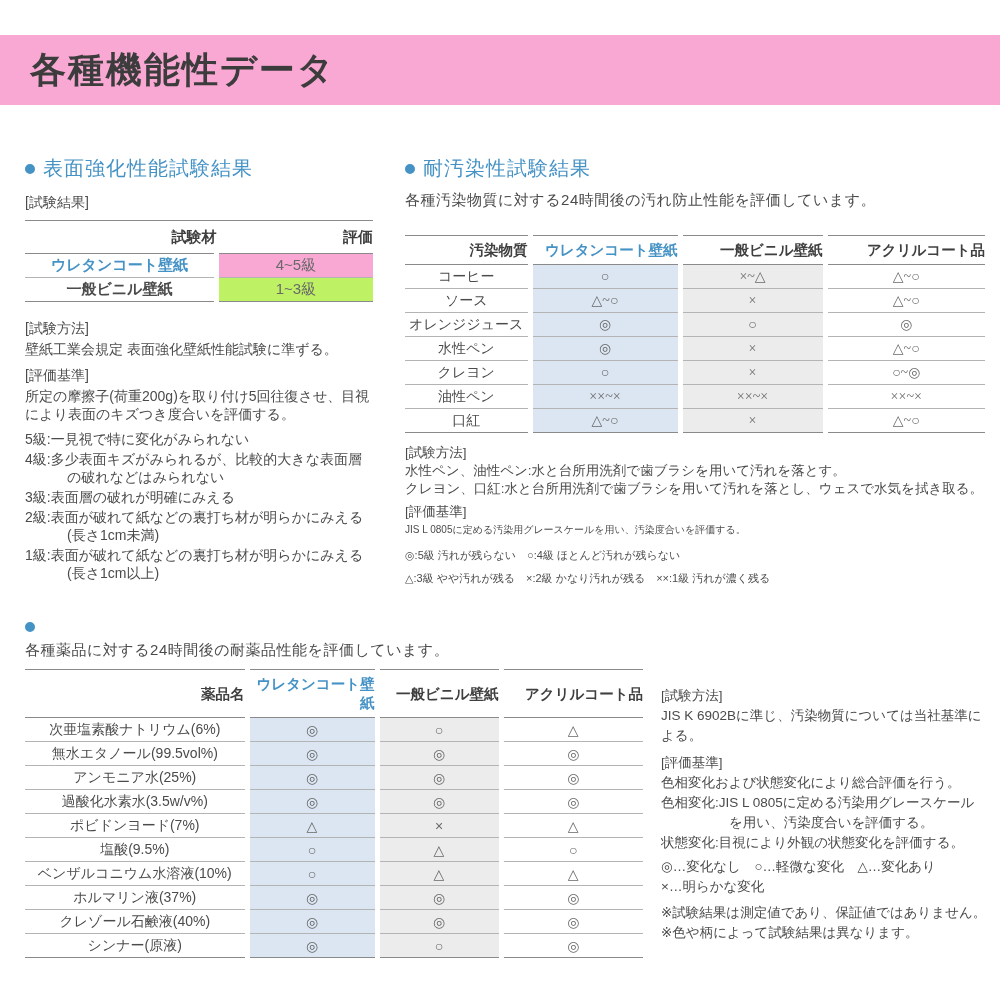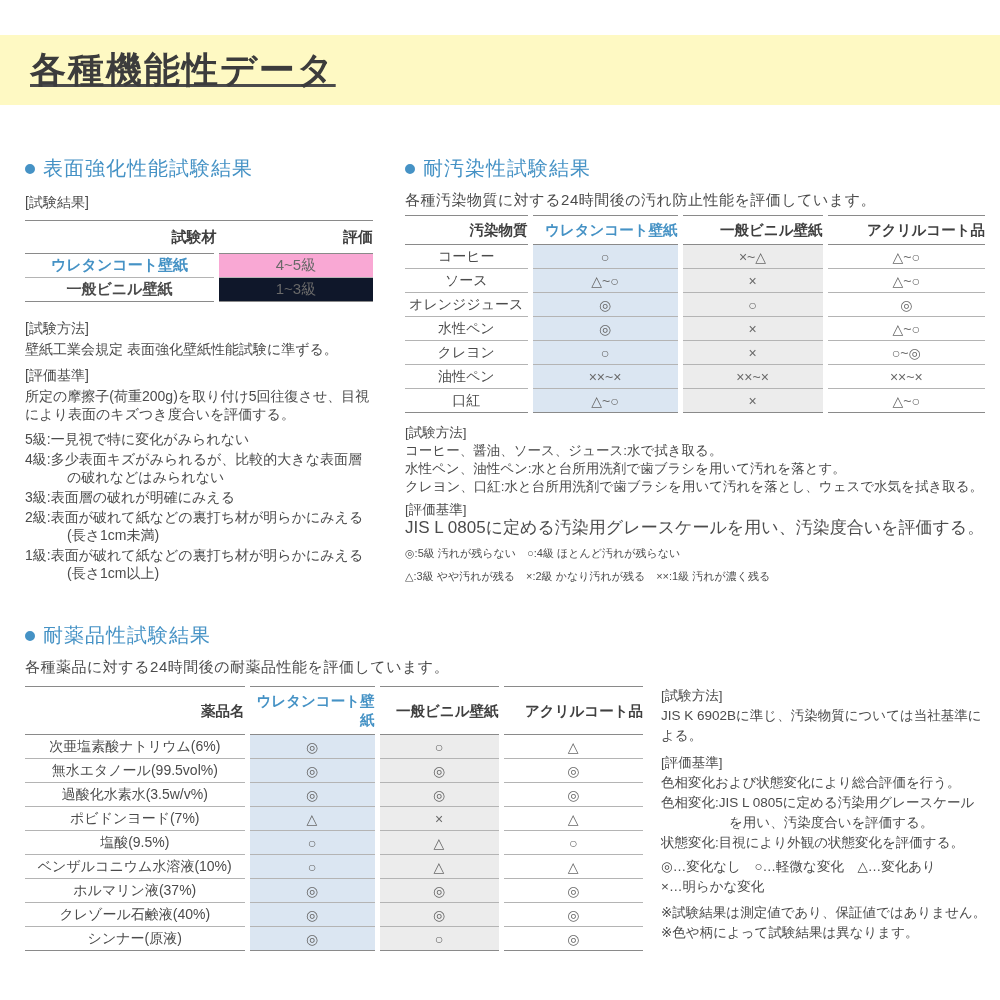--- a/index.html
+++ b/index.html
@@ -2,21 +2,21 @@
 <html><head>
 <meta charset="utf-8">
 <style>
   * { margin:0; padding:0; box-sizing:border-box; }
   html,body { width:1000px; height:1000px; background:#ffffff;
     font-family:"Liberation Sans","DejaVu Sans",sans-serif; color:#4b4b4b; }
   body { position:relative; overflow:hidden; }
 
   
   .header-bar { position:absolute; top:35px; left:0; width:1000px; height:70px;
-    background:#fef9c3;text-decoration:underline; }
+    background:#f9a8d4; }
   .header-bar .title { font-size:36px; font-weight:bold; color:#3c3c3c;
     line-height:70px; padding-left:30px; letter-spacing:2px; }
 
   
   .section { position:absolute; }
   .sec1 { left:25px;  top:155px; width:348px; }
   .sec2 { left:405px; top:155px; width:580px; }
   .sec3 { left:25px;  top:622px; width:962px; }
 
   .sec-heading { display:flex; align-items:center; font-size:20px; font-weight:normal;
@@ -39,21 +39,21 @@
 
   
   .t-surface { margin-top:8px; }
   .t-surface th { font-size:15px; padding:7px 0 6px; }
   .t-surface td { font-size:15px; padding:2px 0; }
   .t-surface .c0 { width:55%; font-weight:bold; }
   .t-surface .c1 { width:45%; }
   .t-surface tr.r0 .c0 { color:#4592c5; }
   .t-surface tbody .c1 { border-left:5px solid #fff; }
   .t-surface tr.r0 .c1 { background:#f9a8d4; }
-  .t-surface tr.r1 .c1 { background:#0f172a; }
+  .t-surface tr.r1 .c1 { background:#bef264; }
 
   
   .t-stain th, .t-chem th { font-size:14.5px; padding:5px 0 4px; }
   .t-stain td, .t-chem td { font-size:14px; padding:2.5px 0; }
   .t-stain .c1, .t-chem .c1 { border-left:5px solid #fff; border-right:5px solid #fff; }
   .t-stain .c2, .t-chem .c2 { border-right:5px solid #fff; }
   .t-stain tbody .c1, .t-chem tbody .c1 { background:#dbe6f2; }
   .t-stain tbody .c2, .t-chem tbody .c2 { background:#ececec; }
   .t-stain col.w0 { width:125px; } .t-stain col.w1 { width:150px; }
   .t-stain col.w2 { width:145px; } .t-stain col.w3 { width:160px; }
@@ -64,25 +64,25 @@
   
   .sec1 .result-label { margin-top:12px; }
   .sec1 .method-label { margin-top:18px; }
   .sec1 .criteria-label { margin-top:9px; }
   .sec1 .body-text { margin-top:2px; font-size:14px; line-height:18px; }
   .grades { margin-top:7px; }
   .grades .line { padding-left:42px; text-indent:-42px; margin-top:2px; }
 
   
   .sec2 .intro { margin-top:9px; font-size:15px; letter-spacing:0.5px; }
-  .t-stain { margin-top:5px; }
+  .t-stain { margin-top:25px;font-family:Liberation Serif, serif; }
   .sec2 .method-label { margin-top:11px; font-size:13.5px; }
   .sec2 .method-list .line { font-size:13.5px; line-height:18px; }
   .sec2 .criteria-label { margin-top:5px; font-size:13.5px; }
-  .sec2 .criteria-text { font-size:17px; line-height:18px; }
+  .sec2 .criteria-text { font-size:10px; line-height:18px; }
   .sec2 .legend-list { margin-top:5px; }
   .sec2 .legend-list .line { font-size:11px; line-height:23px; }
 
   
   .sec3 .intro { margin-top:9px; font-size:15px; letter-spacing:0.5px; }
   .chem-table-wrap { width:618px; margin-top:9px; }
   .chem-notes { position:absolute; left:636px; top:64px; width:326px; }
   .chem-notes .line, .chem-notes .label { font-size:13.5px; line-height:20px; }
   .chem-notes .criteria-label { margin-top:7px; }
   .chem-notes .criteria-list .line { padding-left:68px; text-indent:-68px; }
@@ -194,36 +194,34 @@
         <tr class="r7">
           <td class="c0">口紅</td>
           <td class="c1 sym">△~○</td>
           <td class="c2 sym">×</td>
           <td class="c3 sym">△~○</td>
         </tr>
       </tbody>
   </table>
   <div class="label method-label">[試験方法]</div>
   <div class="method-list">
-      <div class="line">コーヒー、醤油、ソース、ジュース:水で拭き取る。</div>
       <div class="line">水性ペン、油性ペン:水と台所用洗剤で歯ブラシを用いて汚れを落とす。</div>
       <div class="line">クレヨン、口紅:水と台所用洗剤で歯ブラシを用いて汚れを落とし、ウェスで水気を拭き取る。</div>
     </div>
   <div class="label criteria-label">[評価基準]</div>
   <div class="line criteria-text">JIS L 0805に定める汚染用グレースケールを用い、汚染度合いを評価する。</div>
   <div class="legend-list">
       <div class="line">◎:5級 汚れが残らない　○:4級 ほとんど汚れが残らない</div>
       <div class="line">△:3級 やや汚れが残る　×:2級 かなり汚れが残る　××:1級 汚れが濃く残る</div>
     </div>
 </div>
 
 <div class="section sec3">
   <div class="sec-heading">
     <span class="bullet"></span>
-    <span>耐薬品性試験結果</span>
   </div>
   <div class="intro">各種薬品に対する24時間後の耐薬品性能を評価しています。</div>
   <div class="chem-table-wrap">
     <table class="t-chem">
       <colgroup>
           <col class="w0">
           <col class="w1">
           <col class="w2">
           <col class="w3">
         </colgroup>
@@ -237,20 +235,26 @@
       </thead>
       <tbody>
           <tr class="r0">
             <td class="c0">次亜塩素酸ナトリウム(6%)</td>
             <td class="c1 sym">◎</td>
             <td class="c2 sym">○</td>
             <td class="c3 sym">△</td>
           </tr>
           <tr class="r1">
             <td class="c0">無水エタノール(99.5vol%)</td>
+            <td class="c1 sym">◎</td>
+            <td class="c2 sym">◎</td>
+            <td class="c3 sym">◎</td>
+          </tr>
+          <tr class="r2">
+            <td class="c0">アンモニア水(25%)</td>
             <td class="c1 sym">◎</td>
             <td class="c2 sym">◎</td>
             <td class="c3 sym">◎</td>
           </tr>
           <tr class="r3">
             <td class="c0">過酸化水素水(3.5w/v%)</td>
             <td class="c1 sym">◎</td>
             <td class="c2 sym">◎</td>
             <td class="c3 sym">◎</td>
           </tr>

